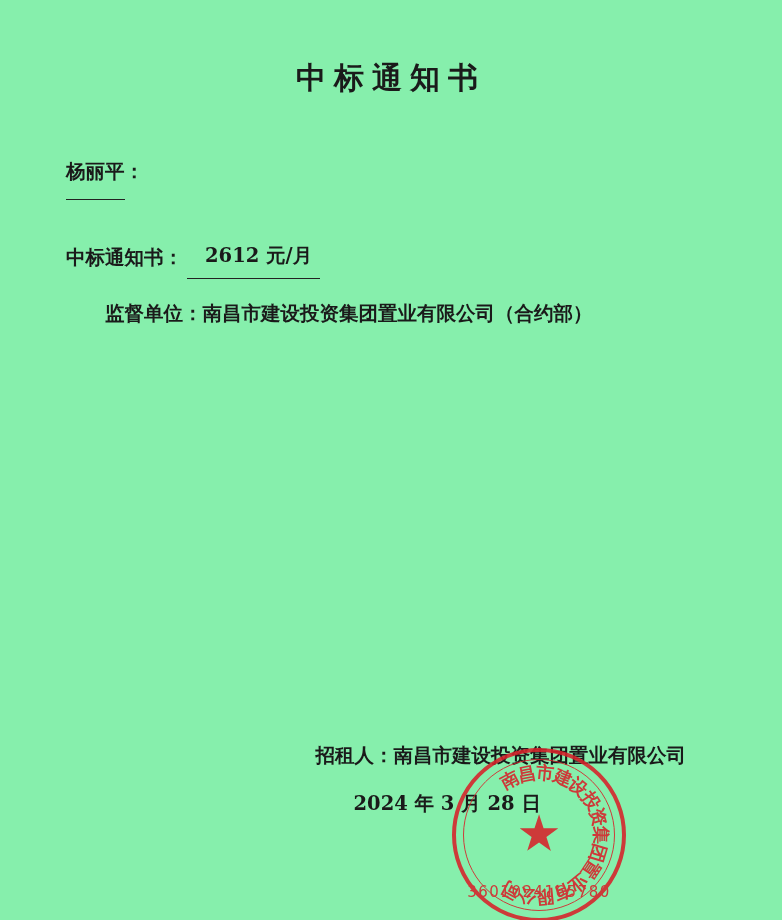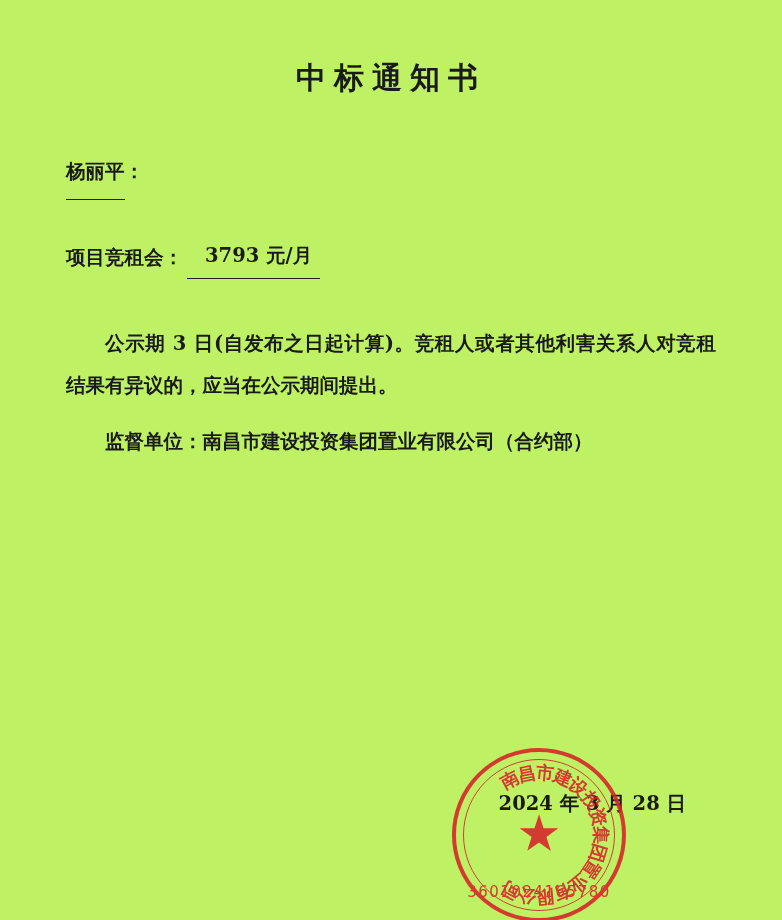--- a/index.html
+++ b/index.html
@@ -11,21 +11,21 @@
     width: 782px;
     height: 920px;
     position: relative;
     overflow: hidden;
     font-family: "Liberation Serif", "DejaVu Serif", serif;
     color: #1a1a1a;
   }
   .page {
     position: absolute;
     inset: 0;
-    background: #bef264;
+    background: #86efac;
   }
   .doc-title {
     text-align: center;
     font-size: 30px;
     font-weight: bold;
     letter-spacing: 8px;
     margin-top: 58px;
     font-family: "DejaVu Serif", "Liberation Serif", serif;
   }
   .body-block {
@@ -163,31 +163,31 @@
   <div class="doc-title">中标通知书</div>
 
   <div class="body-block">
 
     <div class="addressee">
       <span class="name">杨丽平</span><span>：</span>
     </div>
 
 
     <div class="result-row">
-      <span class="result-label">项目竞租会：</span>
-      <span class="result-value">3793 元/月</span>
+      <span class="result-label">中标通知书：</span>
+      <span class="result-value">2612 元/月</span>
     </div>
 
-    <div class="para indent para2">公示期 3 日(自发布之日起计算)。竞租人或者其他利害关系人对竞租结果有异议的，应当在公示期间提出。</div>
 
     <div class="line-norm">监督单位：南昌市建设投资集团置业有限公司（合约部）</div>
 
   </div>
 
   <div class="signoff">
+    <div>招租人：南昌市建设投资集团置业有限公司</div>
     <div class="date">2024 年 3 月 28 日</div>
   </div>
 
   <div class="seal">
     <div class="inner-ring"></div>
     <div class="star">★</div>
     <div class="seal-text-top" id="seal-ring">
         <div class="seal-char">
           <span style="left: -29.1072px; top: -54.7428px; transform: translate(-50%, -50%) rotate(-28deg);">南</span>
         </div>

